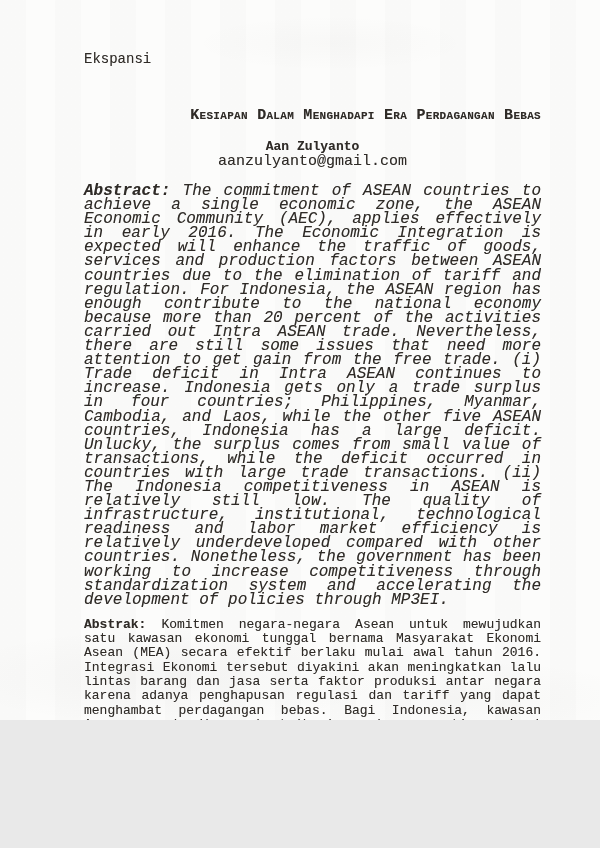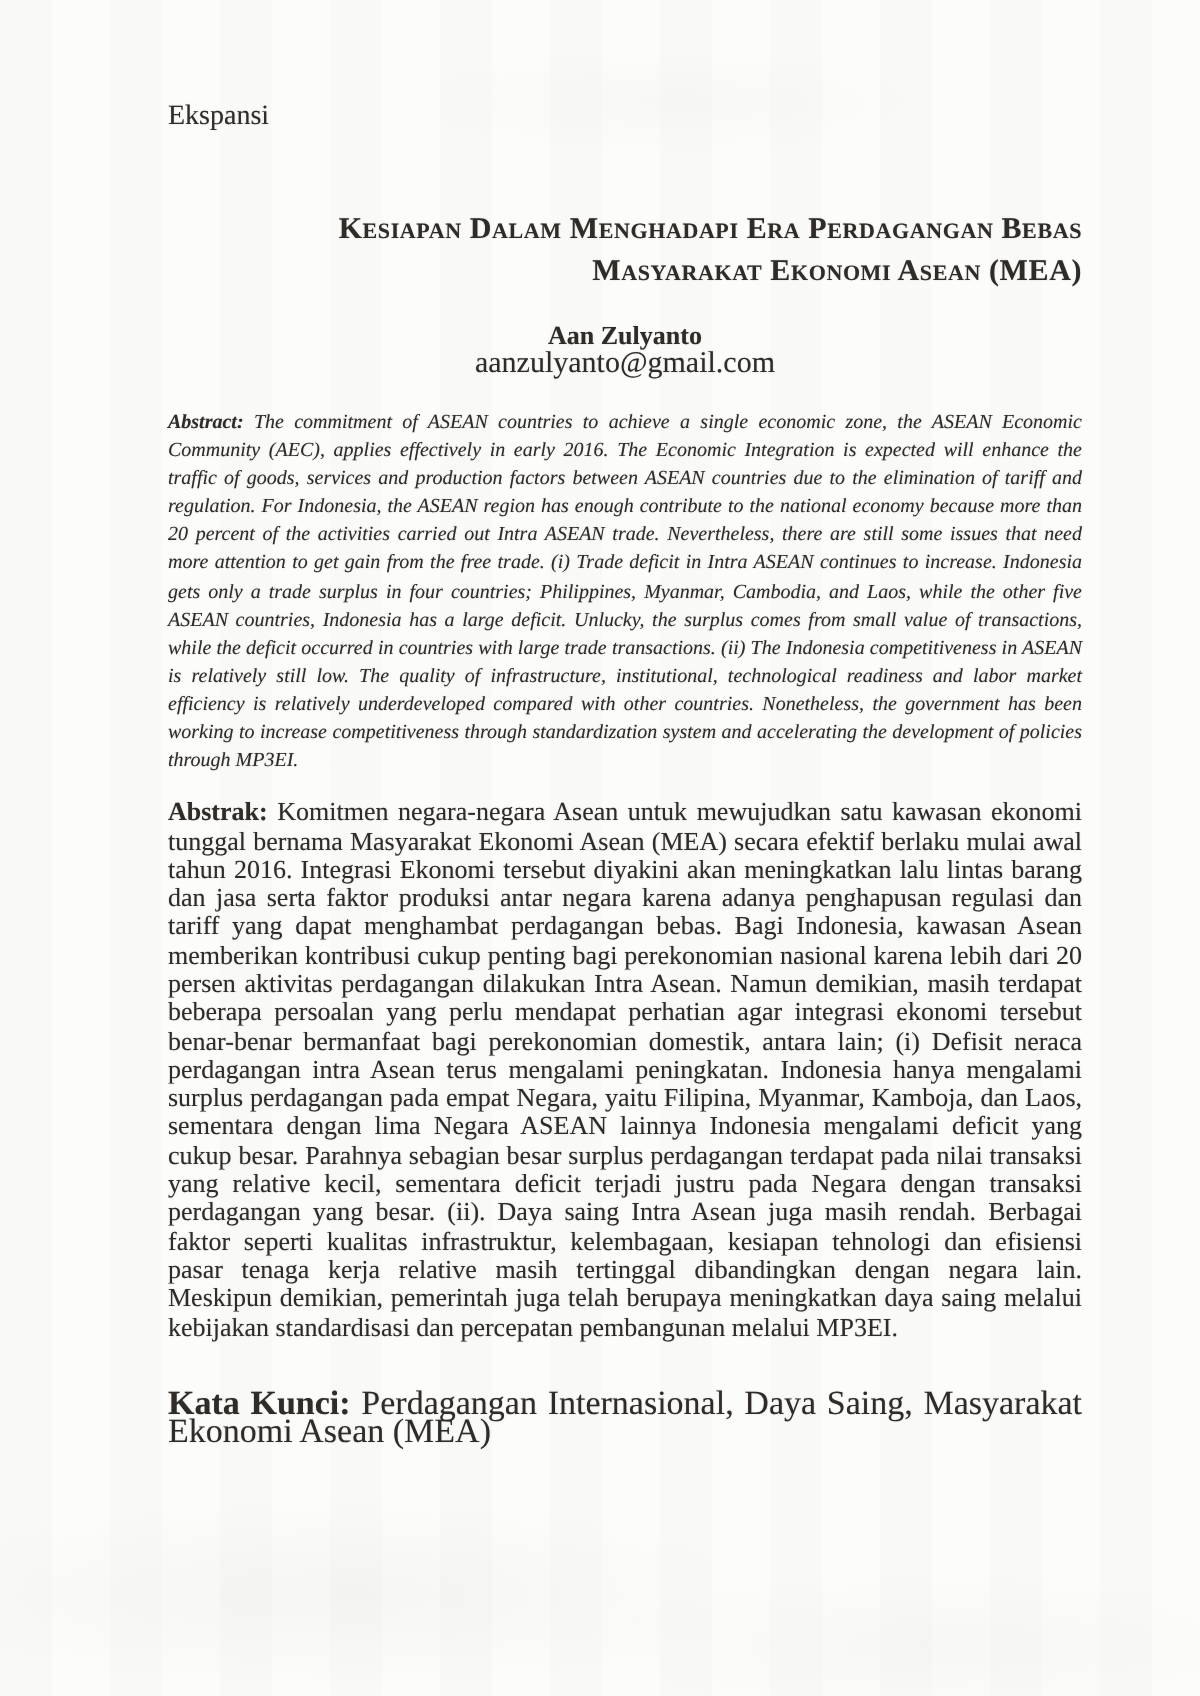--- a/index.html
+++ b/index.html
@@ -3,70 +3,70 @@
 <meta charset="utf-8">
 <style>
   html,body{margin:0;padding:0;}
   body{
     width:600px;height:848px;
     background:#e9e9e9;
     font-family:"Liberation Serif", serif;
   }
   .page{
     position:relative;
-    width:600px;height:848px;
+    width:600px;height:720px;
     color:var(--ink,#2f2b27);
     background:
       radial-gradient(ellipse 320px 70px at 28% 94%, rgba(60,55,50,0.030), transparent 70%),
       radial-gradient(ellipse 260px 55px at 78% 97%, rgba(60,55,50,0.025), transparent 70%),
       radial-gradient(ellipse 200px 40px at 55% 6%, rgba(60,55,50,0.020), transparent 70%),
       repeating-linear-gradient(90deg, rgba(0,0,0,0.010) 0 26px, rgba(0,0,0,0) 26px 55px),
       linear-gradient(var(--paper,#fcfcfb), var(--paper,#fcfcfb));
     overflow:hidden;
+    font-family:Liberation Mono, monospace;
   }
   .content{
     position:absolute; left:84px; top:0; width:457px;
     text-shadow:0 0 0.6px rgba(47,43,39,0.35);
   }
   .journal-header{padding-top:50px; font-size:13.5px; line-height:18px;}
   .journal-name{font-size:14px;}
   .article-title{
     margin:37px 0 0 0;
     text-align:right;
     font-size:15px; line-height:21px;
     font-weight:bold;
     font-variant:small-caps;
     letter-spacing:0.3px;
   }
   .byline{margin-top:13px; text-align:center; font-size:12.5px; line-height:15px;}
   .author-name{font-weight:bold; font-size:13px;}
   .author-email{font-size:15px;}
   .para{
     margin:0; text-align:justify;
-    font-size:10px;
+    font-size:16px;
   }
   .abstract-en{margin-top:15px; font-style:italic; line-height:14.1px;}
   .keywords-line{margin-top:4px; font-style:italic; line-height:14px;}
   .abstract-id{margin-top:11px; line-height:14.3px; font-size:13px;}
   .kata-line{margin-top:24px; line-height:14px; font-size:17px;}
   .lbl{font-weight:bold;}
 </style>
 </head>
 <body>
 
 <div class="page">
   <div class="content">
 
     <div class="journal-header">
       <div class="journal-name">Ekspansi</div>
     </div>
 
     <h1 class="article-title">
       <span class="title-line">Kesiapan Dalam Menghadapi Era Perdagangan Bebas</span><br>
-      <span class="title-line">Masyarakat Ekonomi Asean (MEA)</span>
     </h1>
 
     <div class="byline">
       <div class="author-name">Aan Zulyanto</div>
       <div class="author-email">aanzulyanto@gmail.com</div>
     </div>
 
     <p class="para abstract-en"><span class="lbl">Abstract:</span> <span>The commitment of ASEAN countries to achieve a single economic zone, the ASEAN Economic Community (AEC), applies effectively in early 2016. The Economic Integration is expected will enhance the traffic of goods, services and production factors between ASEAN countries due to the elimination of tariff and regulation. For Indonesia, the ASEAN region has enough contribute to the national economy because more than 20 percent of the activities carried out Intra ASEAN trade. Nevertheless, there are still some issues that need more attention to get gain from the free trade. (i) Trade deficit in Intra ASEAN continues to increase. Indonesia gets only a trade surplus in four countries; Philippines, Myanmar, Cambodia, and Laos, while the other five ASEAN countries, Indonesia has a large deficit. Unlucky, the surplus comes from small value of transactions, while the deficit occurred in countries with large trade transactions. (ii) The Indonesia competitiveness in ASEAN is relatively still low. The quality of infrastructure, institutional, technological readiness and labor market efficiency is relatively underdeveloped compared with other countries. Nonetheless, the government has been working to increase competitiveness through standardization system and accelerating the development of policies through MP3EI.</span></p>
 
 

